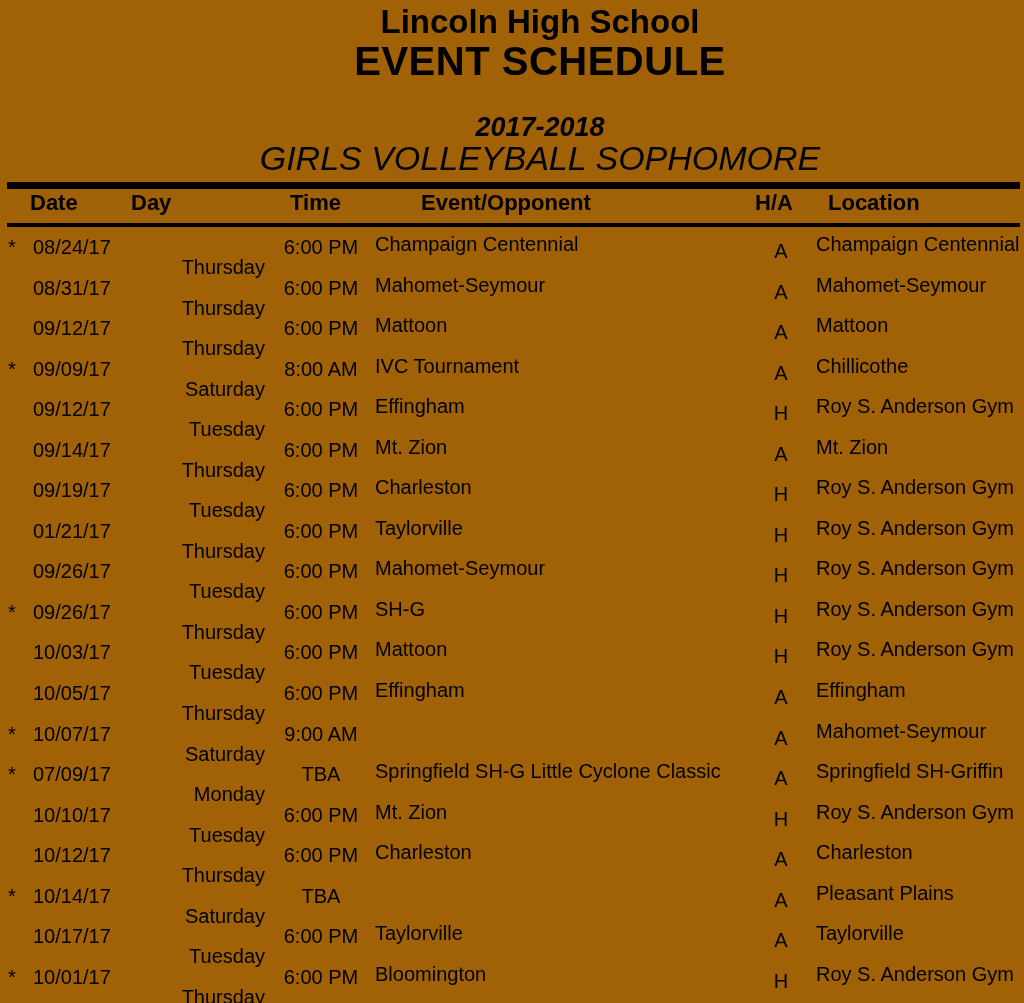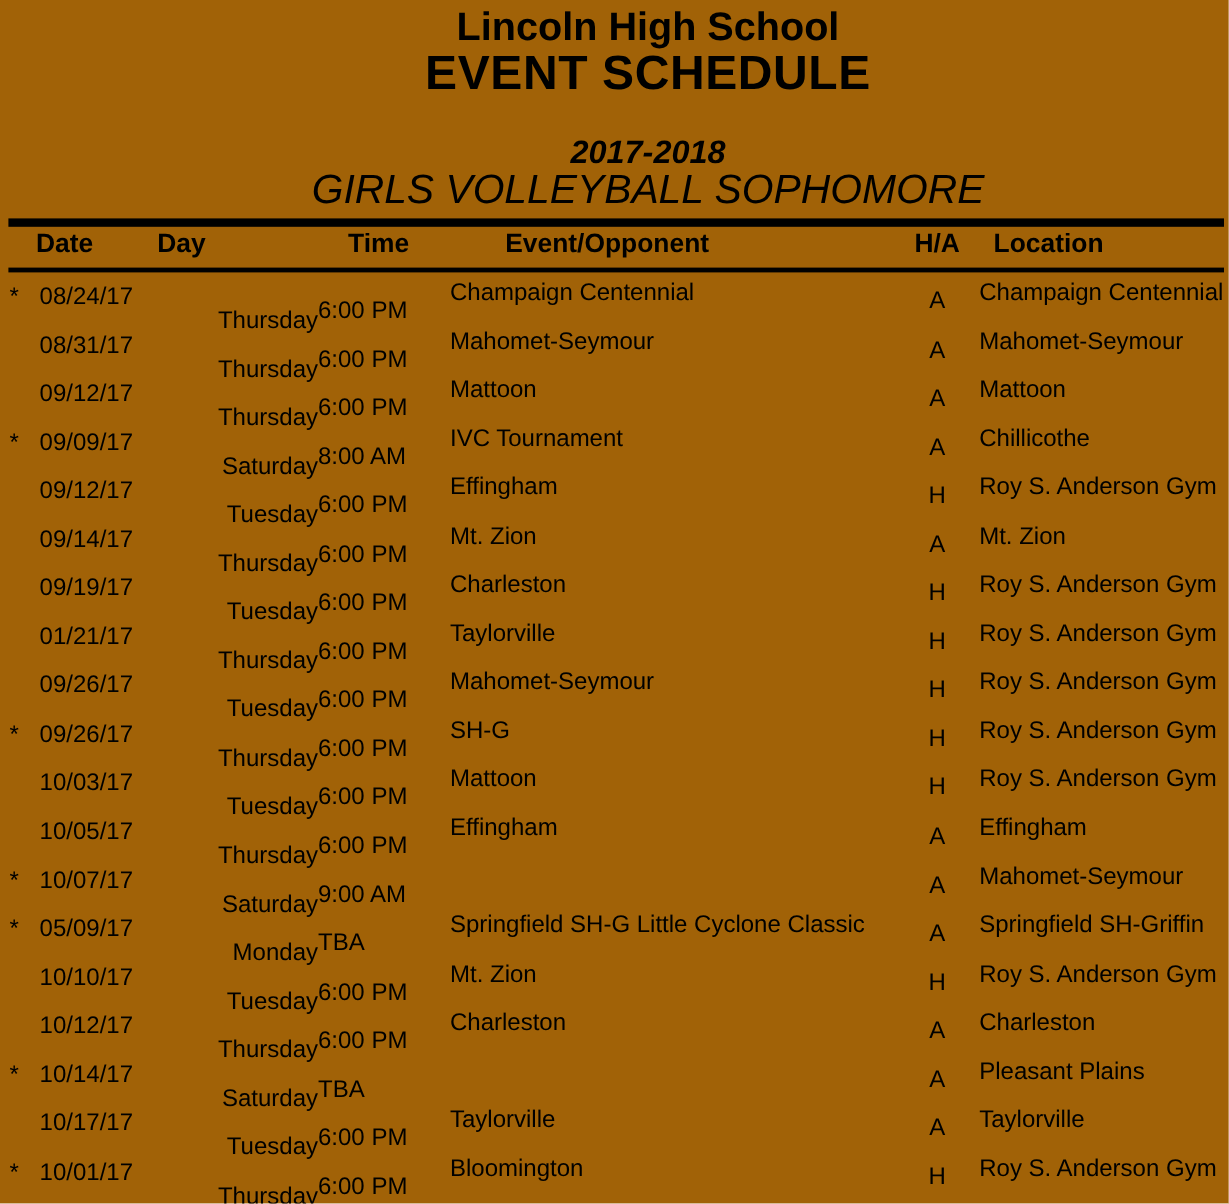--- a/index.html
+++ b/index.html
@@ -47,41 +47,41 @@
     font-size: 22px;
     line-height: 22px;
     font-weight: bold;
     white-space: nowrap;
   }
   .thead span { position: absolute; top: 0; }
   .h-date  { left: 30px; }
   .h-day   { left: 131px; text-align: center; }
   .h-time  { left: 290px; }
   .h-event { left: 373px; margin-left: 48px; }
-  .h-ha    { left: 755px; width: 52px; text-align: center; }
+  .h-ha    { left: 755px; width: 52px; text-align: left; }
   .h-loc   { left: 828px; }
   
   .tbody {
     position: absolute;
     top: 232px;
     left: 0;
     width: 1024px;
   }
   .row {
     position: relative;
     height: 40.55px;
     font-size: 20px;
     line-height: 20px;
     white-space: nowrap;
   }
   .row span { position: absolute; }
   .c-star  { left: 8px;   top: 5px; }
   .c-date  { left: 33px;  top: 5px; }
   .c-day   { left: 130px; top: 9px; width: 135px; text-align: right; margin-top: 16px; }
-  .c-time  { left: 265px; top: 5px; width: 112px; text-align: left; margin-top: 12px; }
+  .c-time  { left: 265px; top: 5px; width: 112px; text-align: center; }
   .c-event { left: 375px; top: 2px; }
   .c-ha    { left: 755px; top: 9px; width: 52px; text-align: center; }
   .c-loc   { left: 816px; top: 2px; }
 </style>
 </head>
 <body>
 
 <div class="page">
 
   <div class="title-line t1">Lincoln High School</div>
@@ -227,21 +227,21 @@
       <span class="c-star">*</span>
       <span class="c-date">10/07/17</span>
       <span class="c-day">Saturday</span>
       <span class="c-time">9:00 AM</span>
       <span class="c-ha">A</span>
       <span class="c-loc">Mahomet-Seymour</span>
     </div>
 
     <div class="row">
       <span class="c-star">*</span>
-      <span class="c-date">05/09/17</span>
+      <span class="c-date">07/09/17</span>
       <span class="c-day">Monday</span>
       <span class="c-time">TBA</span>
       <span class="c-event">Springfield SH-G Little Cyclone Classic</span>
       <span class="c-ha">A</span>
       <span class="c-loc">Springfield SH-Griffin</span>
     </div>
 
     <div class="row">
       <span class="c-star"></span>
       <span class="c-date">10/10/17</span>

